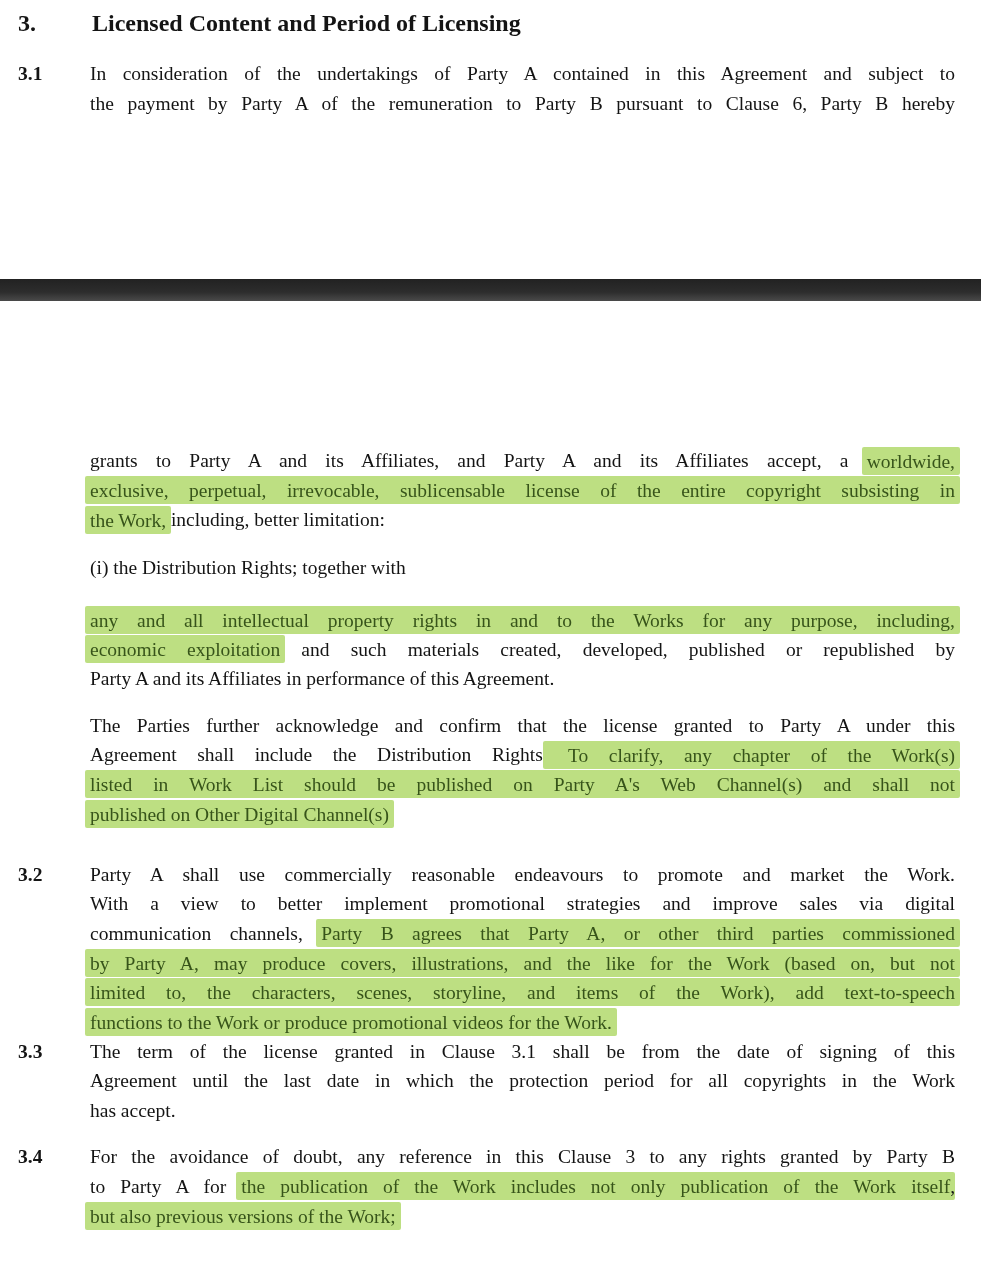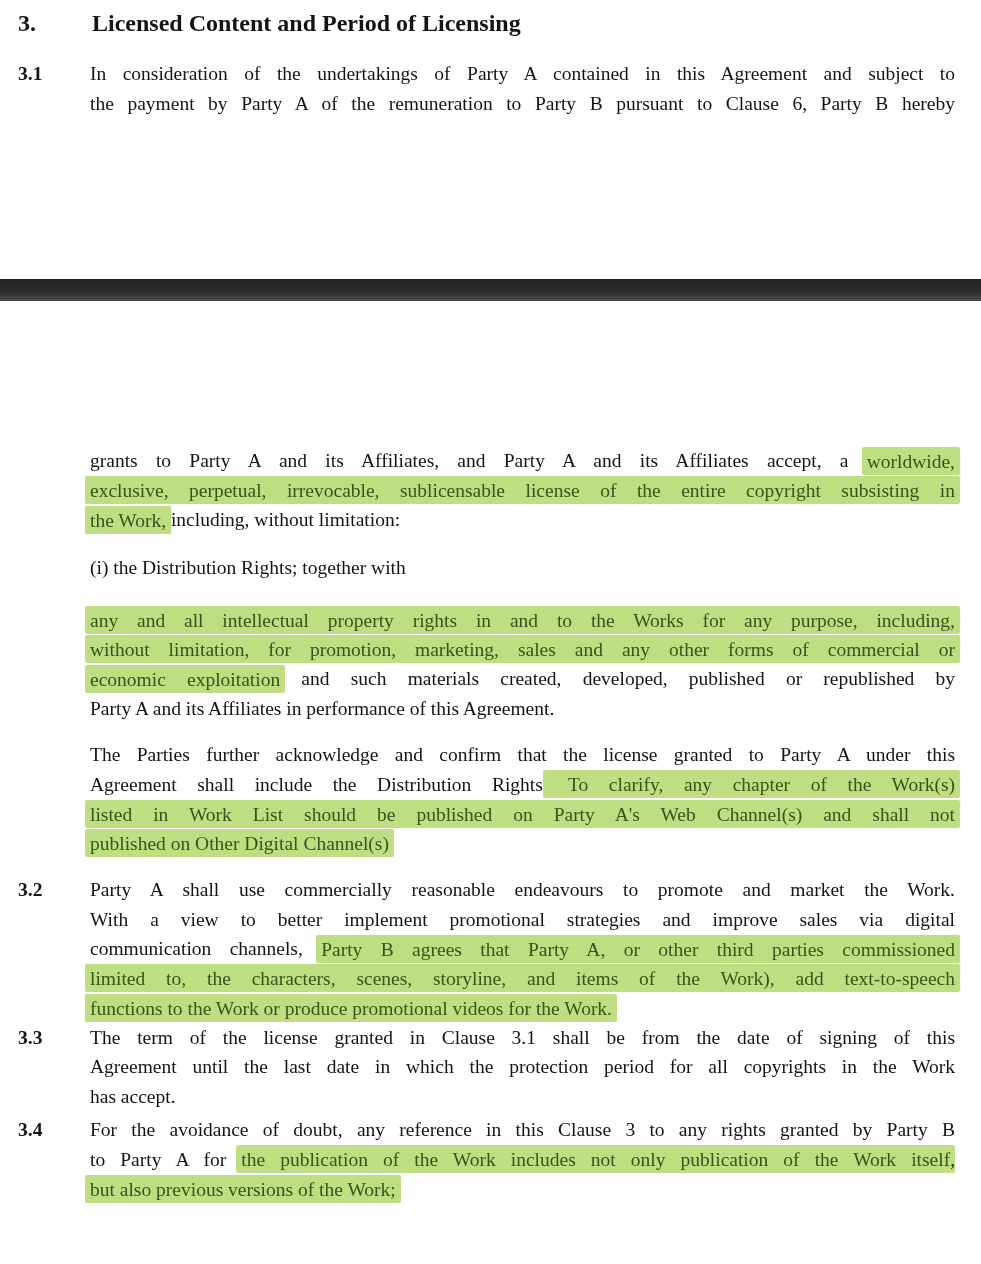--- a/index.html
+++ b/index.html
@@ -62,65 +62,65 @@
     padding: 3.5px 5px;
     margin: 0 -5px;
     border-radius: 2px;
   }
   
   [data-name="clause-3-1-intro"]        { margin-top: 21px; }
   [data-name="clause-3-1-continuation"] { margin-top: 328px; }
   [data-name="list-item-i"]             { margin-top: 18px; }
   [data-name="para-ip-rights"]          { margin-top: 23px; }
   [data-name="para-parties-acknowledge"]{ margin-top: 17px; }
-  [data-name="clause-3-2"]              { margin-top: 17px; }
+  [data-name="clause-3-2"]              { margin-top: 31px; }
   [data-name="clause-3-3"]              { }
-  [data-name="clause-3-4"]              { margin-top: 4px; }
+  [data-name="clause-3-4"]              { margin-top: 17px; }
 </style>
 </head>
 <body>
 
 <div class="page" data-name="document-page">
 
   <div class="heading" data-name="section-heading">
     <span class="num" data-name="section-number">3.</span>
     <span data-name="section-title">Licensed Content and Period of Licensing</span>
   </div>
 
   <div data-name="paragraph-container">
       <div class="para" data-name="clause-3-1-intro">
         <span class="clause-num" data-name="clause-number">3.1</span>
         <div class="line" data-name="text-line"><span data-name="text-run">In consideration of the undertakings of Party A contained in this Agreement and subject to</span></div>
         <div class="line" data-name="text-line"><span data-name="text-run">the payment by Party A of the remuneration to Party B pursuant to Clause 6, Party B hereby</span></div>
       </div>
       <div class="para" data-name="clause-3-1-continuation">
         <div class="line" data-name="text-line"><span data-name="text-run">grants to Party A and its Affiliates, and Party A and its Affiliates accept, a </span><span class="hl" data-name="highlighted-text">worldwide,</span></div>
         <div class="line" data-name="text-line"><span class="hl" data-name="highlighted-text">exclusive, perpetual, irrevocable, sublicensable license of the entire copyright subsisting in</span></div>
-        <div class="line endpara" data-name="text-line"><span class="hl" data-name="highlighted-text">the Work,</span><span data-name="text-run"> including, without limitation:</span></div>
+        <div class="line endpara" data-name="text-line"><span class="hl" data-name="highlighted-text">the Work,</span><span data-name="text-run"> including, better limitation:</span></div>
       </div>
       <div class="para" data-name="list-item-i">
         <div class="line endpara" data-name="text-line"><span data-name="text-run">(i) the Distribution Rights; together with</span></div>
       </div>
       <div class="para" data-name="para-ip-rights">
         <div class="line" data-name="text-line"><span class="hl" data-name="highlighted-text">any and all intellectual property rights in and to the Works for any purpose, including,</span></div>
-        <div class="line" data-name="text-line"><span class="hl" data-name="highlighted-text">without limitation, for promotion, marketing, sales and any other forms of commercial or</span></div>
         <div class="line" data-name="text-line"><span class="hl" data-name="highlighted-text">economic exploitation</span><span data-name="text-run"> and such materials created, developed, published or republished by</span></div>
         <div class="line endpara" data-name="text-line"><span data-name="text-run">Party A and its Affiliates in performance of this Agreement.</span></div>
       </div>
       <div class="para" data-name="para-parties-acknowledge">
         <div class="line" data-name="text-line"><span data-name="text-run">The Parties further acknowledge and confirm that the license granted to Party A under this</span></div>
         <div class="line" data-name="text-line"><span data-name="text-run">Agreement shall include the Distribution Rights.</span><span class="hl" data-name="highlighted-text"> To clarify, any chapter of the Work(s)</span></div>
         <div class="line" data-name="text-line"><span class="hl" data-name="highlighted-text">listed in Work List should be published on Party A's Web Channel(s) and shall not</span></div>
         <div class="line endpara" data-name="text-line"><span class="hl" data-name="highlighted-text">published on Other Digital Channel(s)</span></div>
       </div>
       <div class="para" data-name="clause-3-2">
         <span class="clause-num" data-name="clause-number">3.2</span>
         <div class="line" data-name="text-line"><span data-name="text-run">Party A shall use commercially reasonable endeavours to promote and market the Work.</span></div>
         <div class="line" data-name="text-line"><span data-name="text-run">With a view to better implement promotional strategies and improve sales via digital</span></div>
         <div class="line" data-name="text-line"><span data-name="text-run">communication channels, </span><span class="hl" data-name="highlighted-text">Party B agrees that Party A, or other third parties commissioned</span></div>
+        <div class="line" data-name="text-line"><span class="hl" data-name="highlighted-text">by Party A, may produce covers, illustrations, and the like for the Work (based on, but not</span></div>
         <div class="line" data-name="text-line"><span class="hl" data-name="highlighted-text">limited to, the characters, scenes, storyline, and items of the Work), add text-to-speech</span></div>
         <div class="line endpara" data-name="text-line"><span class="hl" data-name="highlighted-text">functions to the Work or produce promotional videos for the Work.</span></div>
       </div>
       <div class="para" data-name="clause-3-3">
         <span class="clause-num" data-name="clause-number">3.3</span>
         <div class="line" data-name="text-line"><span data-name="text-run">The term of the license granted in Clause 3.1 shall be from the date of signing of this</span></div>
         <div class="line" data-name="text-line"><span data-name="text-run">Agreement until the last date in which the protection period for all copyrights in the Work</span></div>
         <div class="line endpara" data-name="text-line"><span data-name="text-run">has accept.</span></div>
       </div>
       <div class="para" data-name="clause-3-4">

